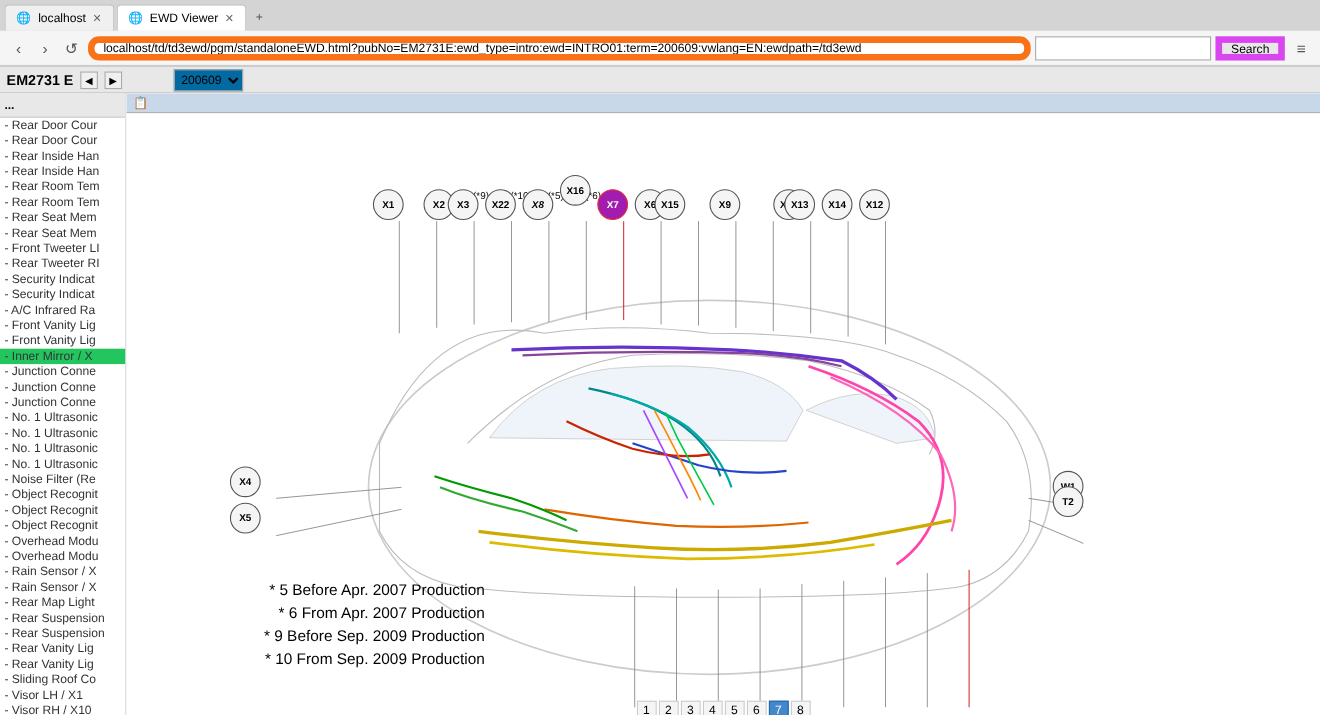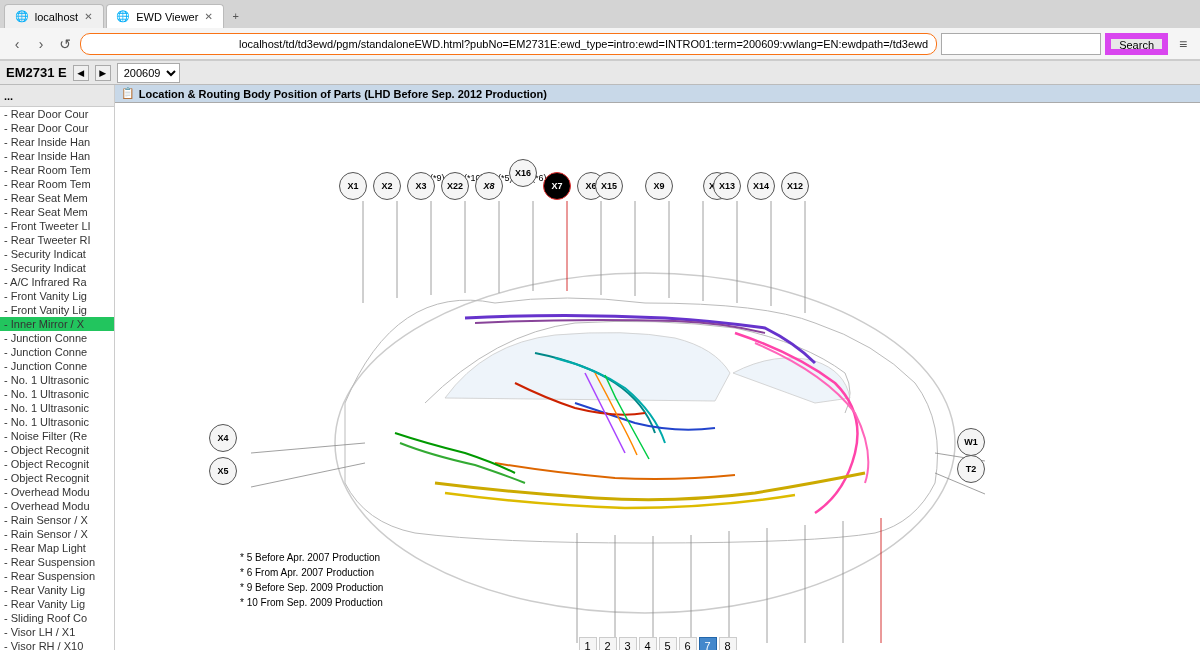--- a/index.html
+++ b/index.html
@@ -7,50 +7,50 @@
 
     
     .browser-chrome { background: #e8e8e8; border-bottom: 1px solid #ccc; }
     .tab-bar { display: flex; align-items: center; height: 28px; background: #d4d4d4; padding: 4px 4px 0; gap: 2px; }
     .tab { display: flex; align-items: center; height: 24px; padding: 0 10px; background: #f0f0f0; border: 1px solid #bbb; border-bottom: none; border-radius: 4px 4px 0 0; font-size: 11px; gap: 6px; cursor: pointer; }
     .tab.active { background: #fff; }
     .tab-close { font-size: 10px; color: #666; cursor: pointer; }
     .tab-new { width: 20px; height: 20px; display: flex; align-items: center; justify-content: center; cursor: pointer; color: #555; }
     .nav-bar { display: flex; align-items: center; height: 32px; background: #f5f5f5; border-bottom: 1px solid #ccc; padding: 0 6px; gap: 4px; }
     .nav-btn { width: 22px; height: 22px; display: flex; align-items: center; justify-content: center; cursor: pointer; color: #555; font-size: 14px; border: none; background: none; }
-    .address-bar { flex: 1; height: 22px; border: 1px solid #f97316; border-radius: 10px; padding: 0 8px; font-size: 11px; background: white; text-align: right; }
+    .address-bar { flex: 1; height: 22px; border: 6px solid #f97316; border-radius: 10px; padding: 0 8px; font-size: 11px; background: white; }
     .search-box { width: 160px; height: 22px; border: 1px solid #aaa; padding: 0 6px; font-size: 11px; }
     .search-btn { height: 22px; padding: 0 8px; font-size: 11px; border: 6px solid #d946ef; background: #e8e8e8; cursor: pointer; }
 
     
     .main-container { display: flex; height: 580px; }
 
     
     .sidebar { width: 115px; background: #fff; border-right: 1px solid #ccc; overflow-y: auto; font-size: 11px; flex-shrink: 0; }
     .sidebar-header { display: flex; align-items: center; height: 22px; background: #e8e8e8; border-bottom: 1px solid #ccc; padding: 0 4px; gap: 2px; }
     .sidebar-header span { font-size: 11px; font-weight: bold; }
     .sidebar-item { padding: 1px 4px; cursor: pointer; white-space: nowrap; overflow: hidden; text-overflow: ellipsis; color: #333; }
     .sidebar-item.selected { background: #22c55e; }
 
     
     .content-area { flex: 1; display: flex; flex-direction: column; background: #fff; overflow: hidden; }
     .content-header { background: #c8d8e8; border-bottom: 1px solid #aaa; padding: 2px 6px; font-size: 11px; font-weight: bold; display: flex; align-items: center; gap: 4px; }
     .diagram-container { flex: 1; position: relative; background: #fff; overflow: hidden; }
 
     
     .connector { position: absolute; width: 28px; height: 28px; border-radius: 50%; border: 1.5px solid #555; background: #f5f5f5; display: flex; align-items: center; justify-content: center; font-size: 9px; font-weight: bold; cursor: pointer; }
-    .connector.active { background: #000000; color: white; border-color: #e53030; }
+    .connector.active { background: #a21caf; color: white; border-color: #e53030; }
 
     
     .page-nav { position: absolute; bottom: 10px; left: 50%; transform: translateX(-50%); display: flex; gap: 2px; align-items: center; }
     .page-num { width: 18px; height: 18px; display: flex; align-items: center; justify-content: center; font-size: 11px; cursor: pointer; border: 1px solid #ccc; background: #f5f5f5; }
     .page-num.active { background: #4488cc; color: white; border-color: #2266aa; }
 
     
-    .dropdown { height: 20px; font-size: 11px; border: 1px solid #aaa; padding: 0 2px; background: #ffffff; }
+    .dropdown { height: 20px; font-size: 11px; border: 1px solid #aaa; padding: 0 2px; background: #0369a1; margin-left: 41px; }
 
     .nav-arrows { display: flex; gap: 2px; }
   </style>
 </head>
 <body>
 
 <div class="browser-chrome">
   <div class="tab-bar">
     <div class="tab">
       <span>🌐</span>
@@ -131,21 +131,20 @@
         <div class="sidebar-item">- Rear Vanity Lig</div>
         <div class="sidebar-item">- Sliding Roof Co</div>
         <div class="sidebar-item">- Visor LH / X1</div>
         <div class="sidebar-item">- Visor RH / X10</div>
       </div>
   </div>
 
   <div class="content-area">
     <div class="content-header">
       <span>📋</span>
-      <span>Location &amp; Routing  Body  Position of Parts (LHD Before Sep. 2012 Production)</span>
     </div>
 
     <div class="diagram-container">
 
       <svg width="900" height="540" style="position:absolute;top:0;left:0;">
 
         <ellipse cx="530" cy="340" rx="310" ry="170" fill="none" stroke="#ccc" stroke-width="1.5"></ellipse>
 
         <path d="M230,300 Q280,180 380,200 Q450,190 530,200 Q650,200 700,220 Q760,240 800,280 Q830,320 820,380 Q800,420 760,430 Q700,440 530,440 Q380,440 300,430 Q250,420 230,380 Z" fill="none" stroke="#bbb" stroke-width="1"></path>
 
@@ -211,21 +210,21 @@
         <line x1="766" y1="415" x2="766" y2="580" stroke="#cc0000" stroke-width="0.8"></line>
       </svg>
 
       <div style="position:absolute;top:70px;left:315px;font-size:9px;">(*9)</div>
       <div style="position:absolute;top:70px;left:349px;font-size:9px;">(*10)</div>
       <div style="position:absolute;top:70px;left:383px;font-size:9px;">(*5)</div>
       <div style="position:absolute;top:70px;left:417px;font-size:9px;">(*6)</div>
 
       <div id="top-connectors">
           <div class="connector" style="left: 224px; top: 69px;">X1</div>
-          <div class="connector" style="left: 258px; top: 69px;">X2</div>
+          <div class="connector" style="left: 270px; top: 69px;">X2</div>
           <div class="connector" style="left: 292px; top: 69px;">X3</div>
           <div class="connector" style="left: 326px; top: 69px;">X22</div>
           <div class="connector" style="left: 360px; top: 69px; font-style: italic;">X8</div>
           <div class="connector" style="left: 394px; top: 56px;">X16</div>
           <div class="connector active" style="left: 428px; top: 69px;">X7</div>
           <div class="connector" style="left: 462px; top: 69px;">X6</div>
           <div class="connector" style="left: 480px; top: 69px;">X15</div>
           <div class="connector" style="left: 530px; top: 69px;">X9</div>
           <div class="connector" style="left: 588px; top: 69px;">X10</div>
           <div class="connector" style="left: 598px; top: 69px;">X13</div>
@@ -233,26 +232,26 @@
           <div class="connector" style="left: 666px; top: 69px;">X12</div>
         </div>
 
       <div id="left-connectors">
           <div class="connector" style="left: 94px; top: 321px;">X4</div>
           <div class="connector" style="left: 94px; top: 354px;">X5</div>
         </div>
 
       <div id="right-connectors">
           <div class="connector" style="left: 842px; top: 325px;">W1</div>
-          <div class="connector" style="left: 842px; top: 352px; text-align: center;">T2</div>
+          <div class="connector" style="left: 842px; top: 339px; text-align: center;">T2</div>
         </div>
 
       <div id="bottom-connectors"></div>
 
-      <div style="position:absolute;bottom:55px;left:125px;font-size:10px;line-height:1.5;" id="notes-area">
+      <div style="position:absolute;bottom:55px;left:125px;font-size:14px;line-height:1.5;text-align:right;" id="notes-area">
           <div>* 5 Before Apr. 2007 Production</div>
           <div>* 6 From Apr. 2007 Production</div>
           <div>* 9 Before Sep. 2009 Production</div>
           <div>* 10 From Sep. 2009 Production</div>
         </div>
 
       <div class="page-nav" id="page-nav">
           <div class="page-num">1</div>
           <div class="page-num">2</div>
           <div class="page-num">3</div>

